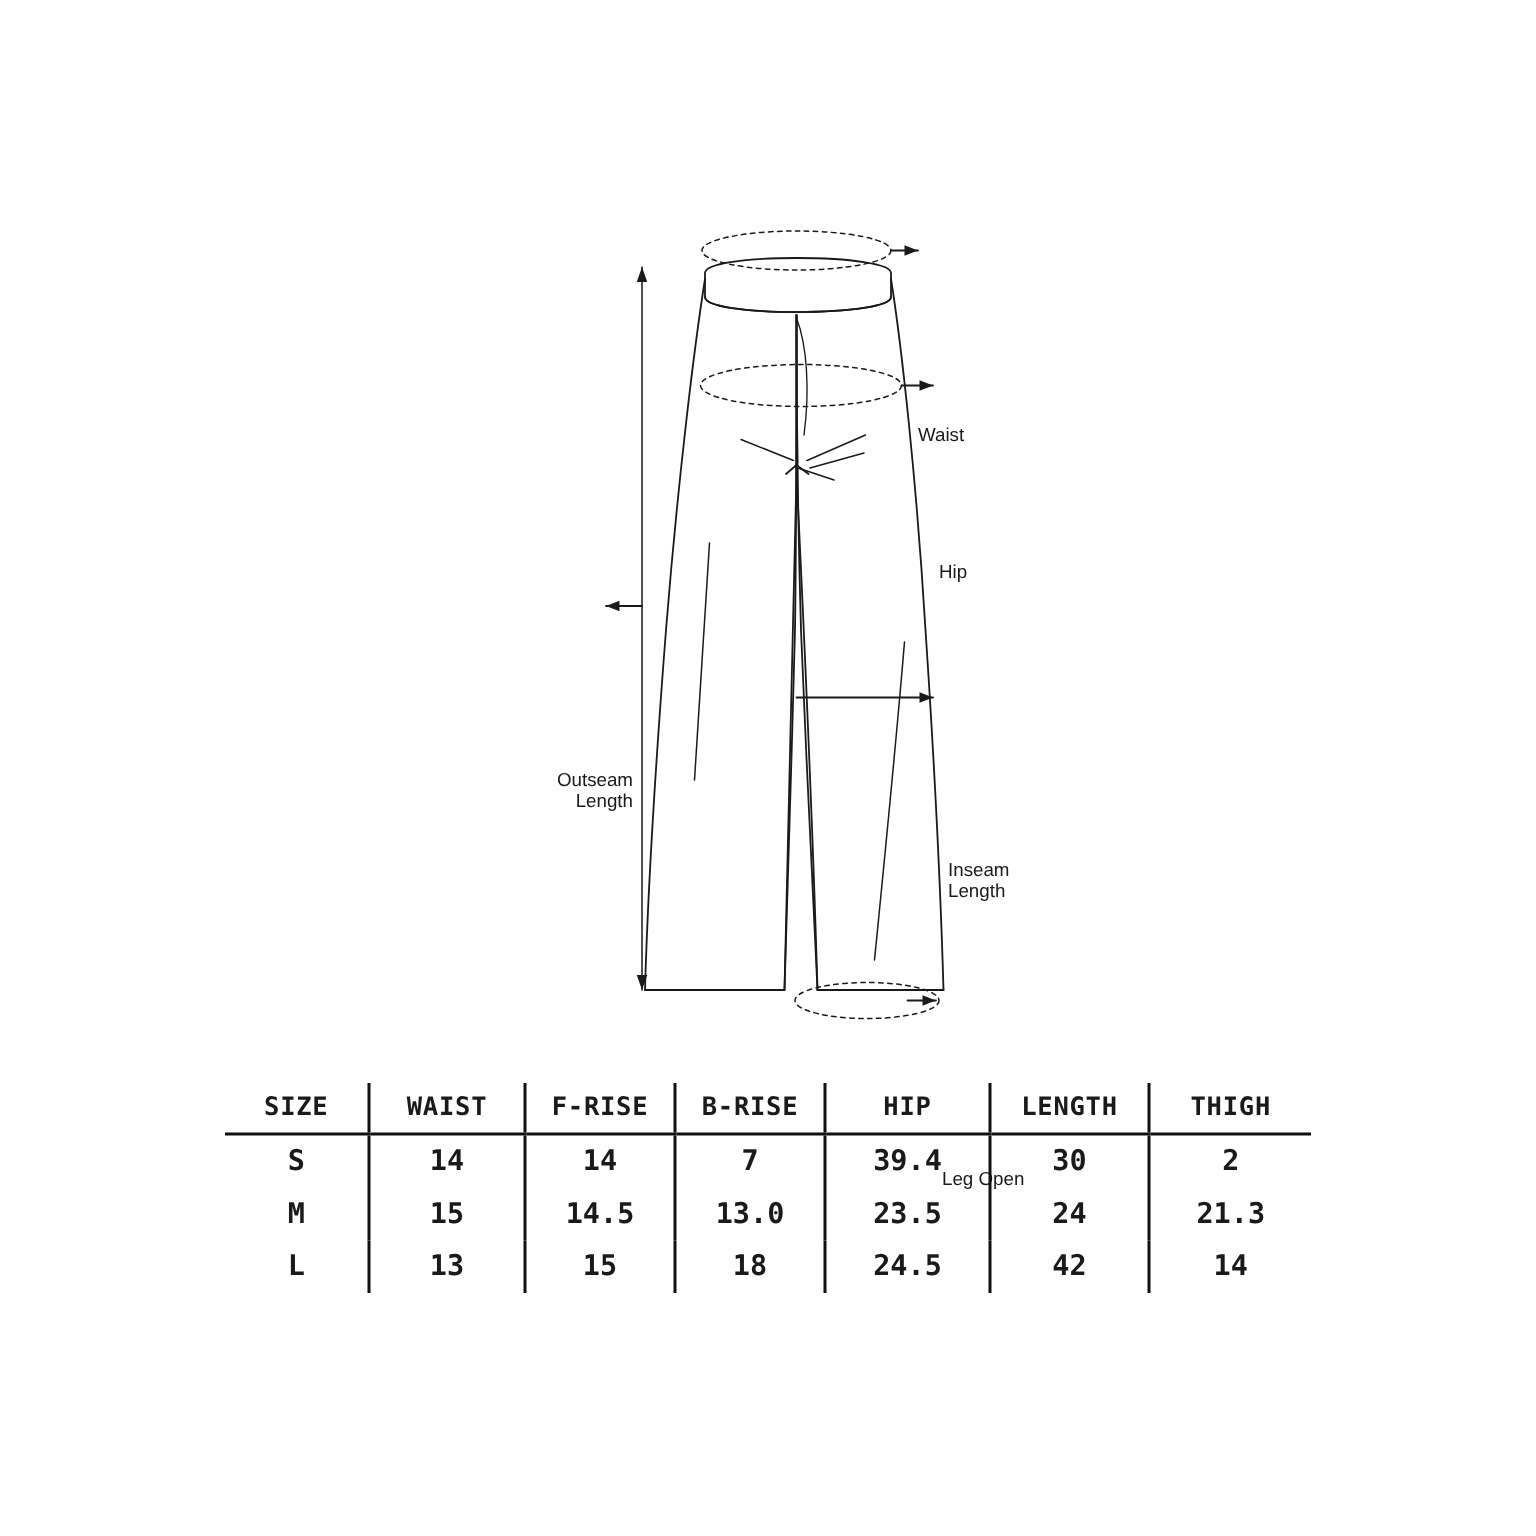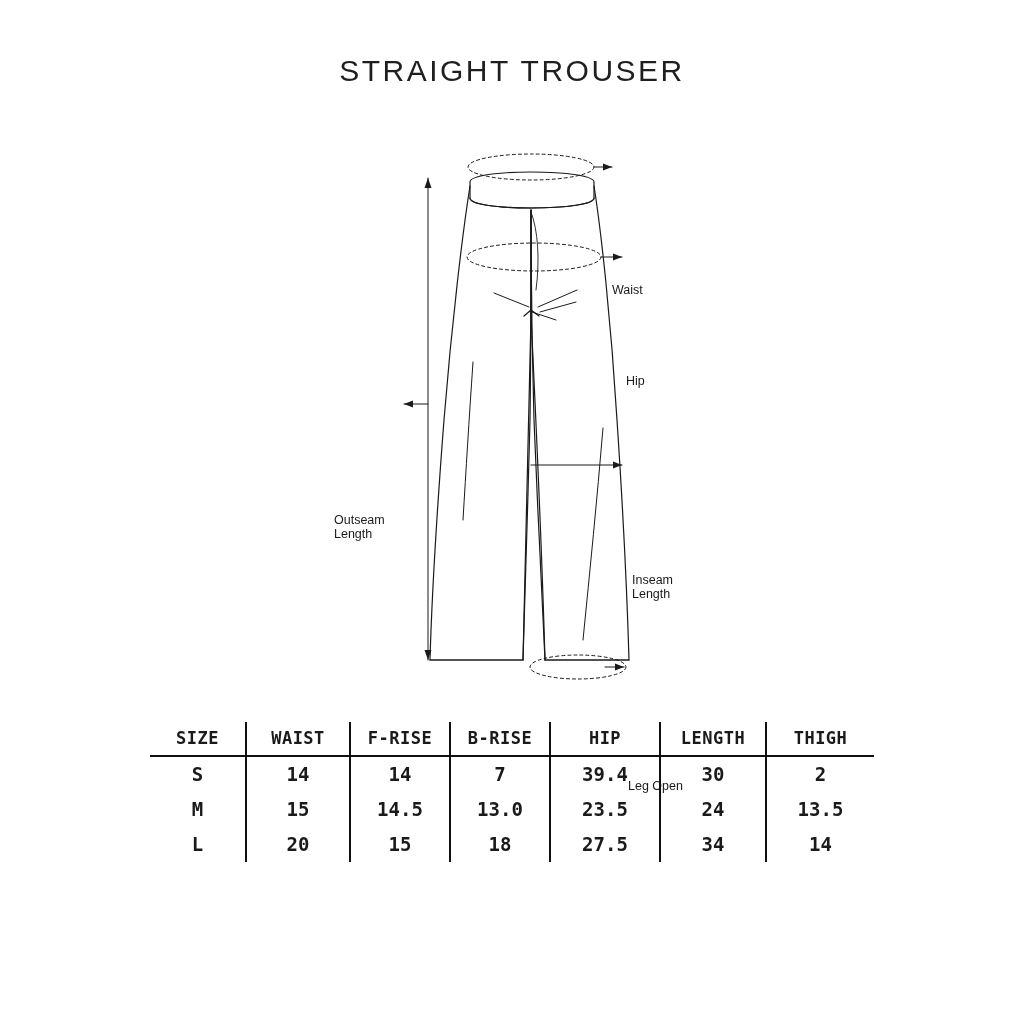--- a/index.html
+++ b/index.html
@@ -48,21 +48,21 @@
   }
   .lbl {
     position: absolute;
     font-size: 12.5px;
     line-height: 14px;
     color: #1a1a1a;
     white-space: pre-line;
   }
   .lbl-waist  { left: 612px; top: 163px; }
   .lbl-hip    { left: 626px; top: 254px; }
-  .lbl-outseam{ left: 334px; top: 393px; text-align: left; width: 58px; }
+  .lbl-outseam{ left: 364px; top: 393px; text-align: right; width: 58px; }
   .lbl-inseam { left: 632px; top: 453px; }
   .lbl-legopen{ left: 628px; top: 659px; }
 
   
   .size-table {
     position: absolute;
     top: 722px;
     left: 150px;
     width: 724px;
     border-collapse: collapse;
@@ -95,21 +95,20 @@
   .size-table col.c-brise  { width: 100px; }
   .size-table col.c-hip    { width: 110px; }
   .size-table col.c-length { width: 106px; }
   .size-table col.c-thigh  { width: 108px; }
 </style>
 </head>
 <body>
 
 <div class="page">
 
-  <div class="title">STRAIGHT TROUSER</div>
 
   <svg class="diagram" viewBox="0 0 1024 590" width="1024" height="590">
     <g fill="none" stroke="#1a1a1a" stroke-width="1.2" stroke-linecap="round" stroke-linejoin="round">
 
       <ellipse cx="531" cy="47" rx="63" ry="13" stroke-dasharray="3,3" stroke-width="1"></ellipse>
 
       <line x1="594" y1="47" x2="612" y2="47" stroke-width="1.2"></line>
       <polygon points="612,47 603,43.5 603,50.5" fill="#1a1a1a" stroke="none"></polygon>
 
       <path d="M470,62 C470,56 495,52 531,52 C567,52 594,56 594,62 L594,78 C594,84 567,88 531,88 C495,88 470,84 470,78 Z" stroke-width="1.2"></path>
@@ -195,27 +194,27 @@
         <td>30</td>
         <td>2</td>
       </tr>
       <tr>
         <td>M</td>
         <td>15</td>
         <td>14.5</td>
         <td>13.0</td>
         <td>23.5</td>
         <td>24</td>
-        <td>13.5</td>
+        <td>21.3</td>
       </tr>
       <tr>
         <td>L</td>
-        <td>20</td>
+        <td>13</td>
         <td>15</td>
         <td>18</td>
-        <td>27.5</td>
-        <td>34</td>
+        <td>24.5</td>
+        <td>42</td>
         <td>14</td>
       </tr>
     </tbody>
   </table>
 
 </div>
 
 </body></html>

